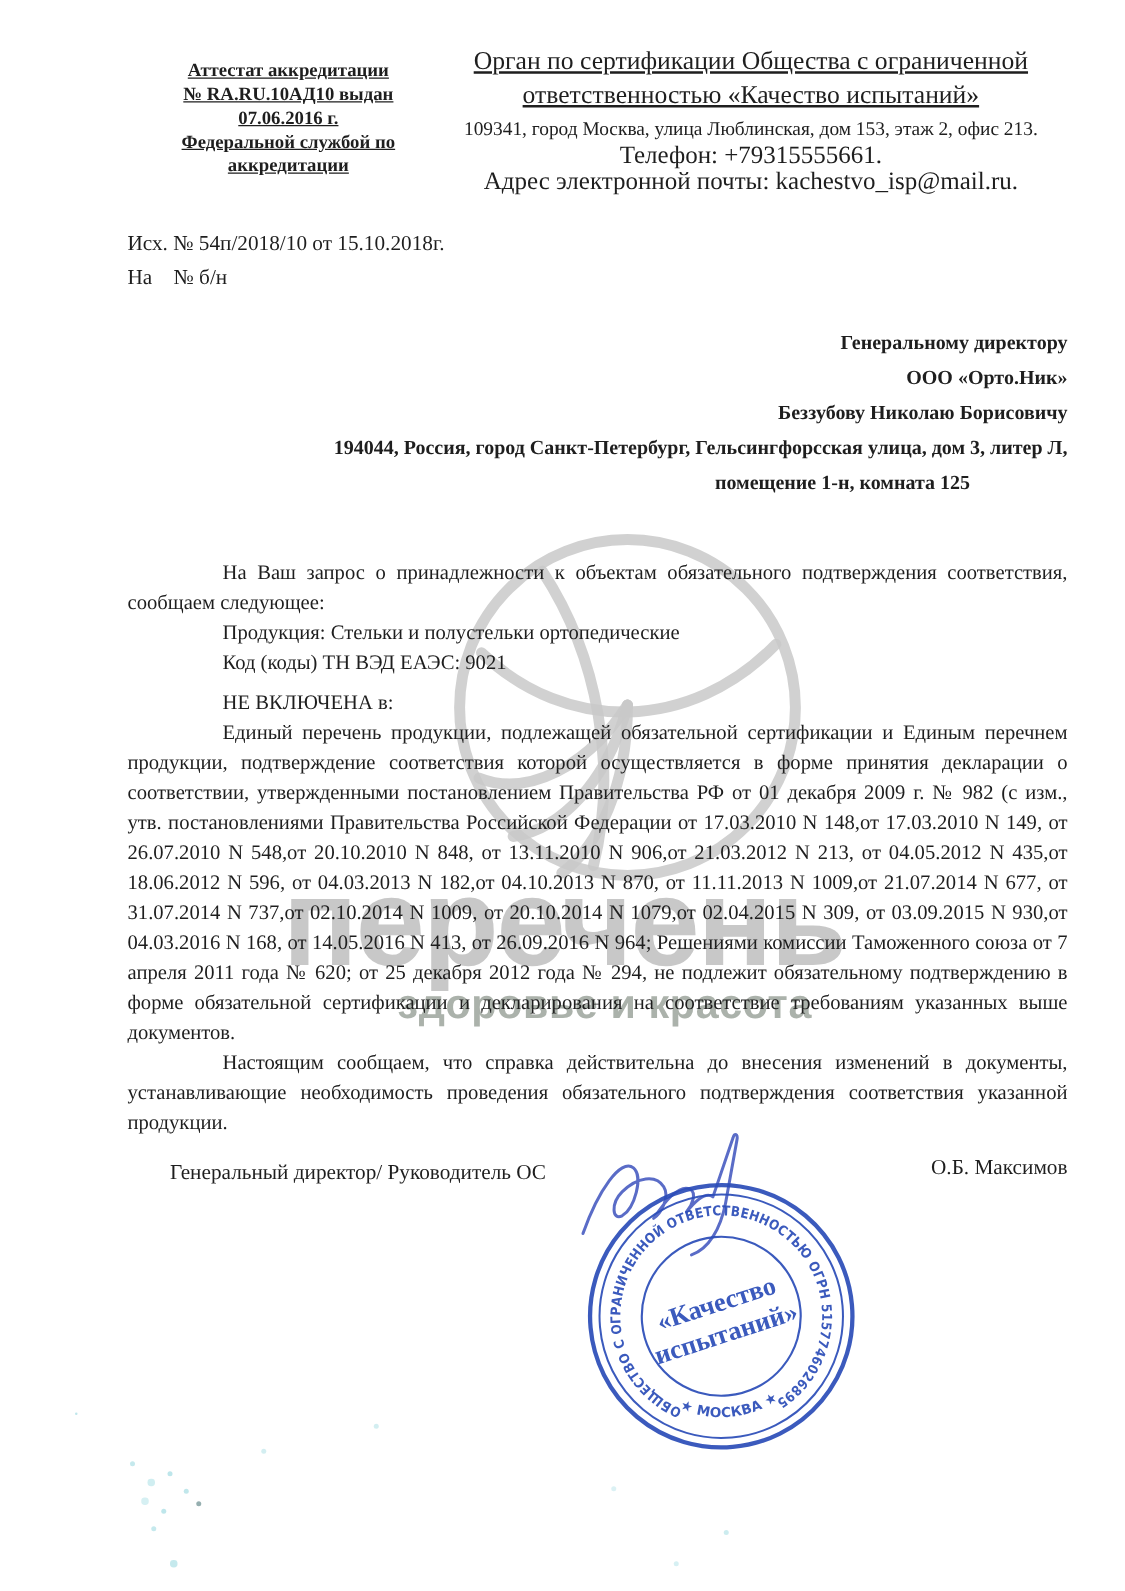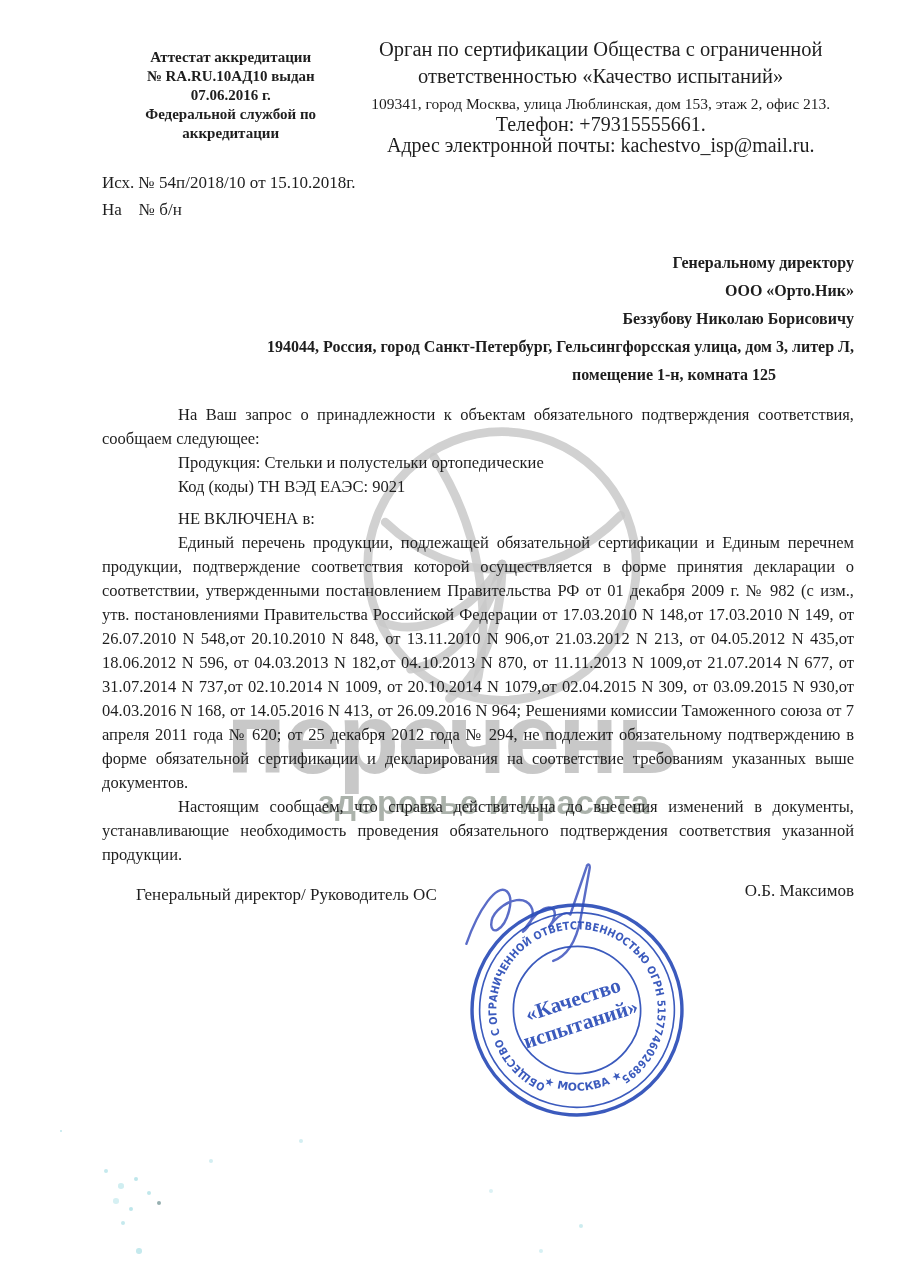--- a/index.html
+++ b/index.html
@@ -19,38 +19,38 @@
   .wm{position:absolute;z-index:0;}
   .wm-logo{left:356px;top:420px;width:292px;height:292px;}
   .wm-logo path,.wm-logo circle{fill:none;stroke:var(--watermark-gray);stroke-width:9;stroke-linecap:round;opacity:.85;}
   .wm-brand{left:226px;top:688px;font-family:"Liberation Sans",sans-serif;font-weight:bold;
             font-size:100px;line-height:1;letter-spacing:-2px;color:var(--brand-gray);opacity:.85;}
   .wm-tagline{left:318px;top:786px;font-family:"Liberation Sans",sans-serif;font-weight:bold;
             font-size:33px;line-height:1;letter-spacing:.5px;color:var(--tagline-gray);opacity:.9;}
 
   
   .content{position:relative;z-index:1;padding:36px 46px 0 102px;}
-  .pre{white-space:pre-line;}
+  .pre{white-space:pre-line;text-decoration:underline;}
   .pre-wrap{white-space:pre-wrap;}
 
   .header-row{display:flex;align-items:flex-start;}
   .accreditation{width:226px;margin-left:16px;margin-top:12px;text-align:center;
                  font-weight:bold;font-size:15px;line-height:19px;}
   .org-block{width:508px;margin-left:4px;text-align:center;}
   .org-title{font-size:20.5px;line-height:27px;}
   .org-address{font-size:15.5px;line-height:21px;margin-top:3px;}
   .org-contact{font-size:20px;line-height:21px;}
 
-  .ref-block{margin-top:13px;font-size:17px;line-height:27px;}
+  .ref-block{margin-top:25px;font-size:17px;line-height:27px;}
 
   .addressee{margin-top:26px;margin-left:28px;font-weight:bold;font-size:16px;
              line-height:28px;text-align:right;}
   .addr-last{padding-right:78px;}
 
-  .body-text{margin-top:14px;width:752px;font-size:16.5px;line-height:24px;text-align:justify;}
+  .body-text{margin-top:45px;width:752px;font-size:16.5px;line-height:24px;text-align:justify;}
   .body-text p{text-indent:76px;}
   .gap-before{margin-top:8px;}
 
   .sig-wrapper{position:relative;width:752px;margin-top:14px;height:250px;}
   .sig-titles{font-size:17px;line-height:28px;margin-left:34px;}
   .sig-name{position:absolute;right:0;top:0;font-size:17px;}
   .sig-scribble{position:absolute;left:350px;top:-20px;width:162px;height:106px;}
   .sig-scribble path{fill:none;stroke:var(--signature-blue);stroke-width:2.4;
                      stroke-linecap:round;stroke-linejoin:round;opacity:.92;}
 

